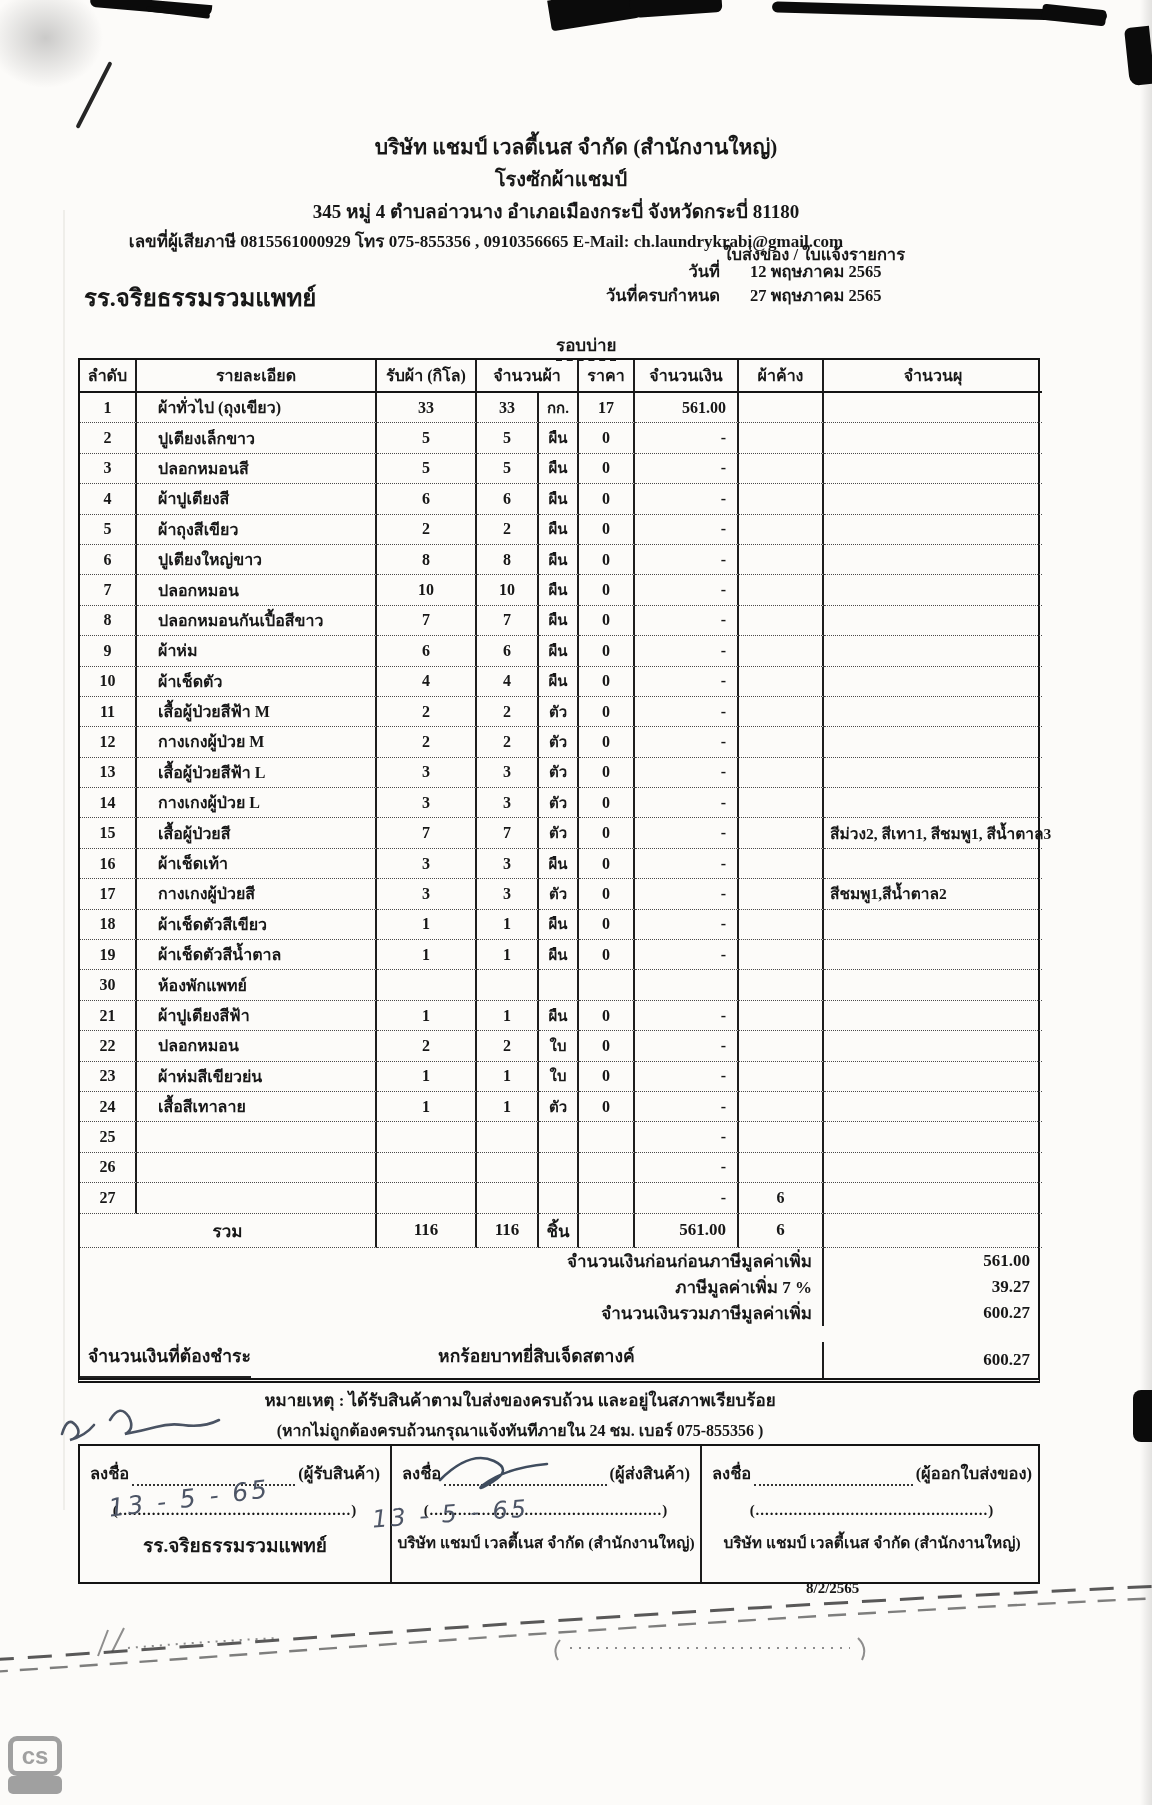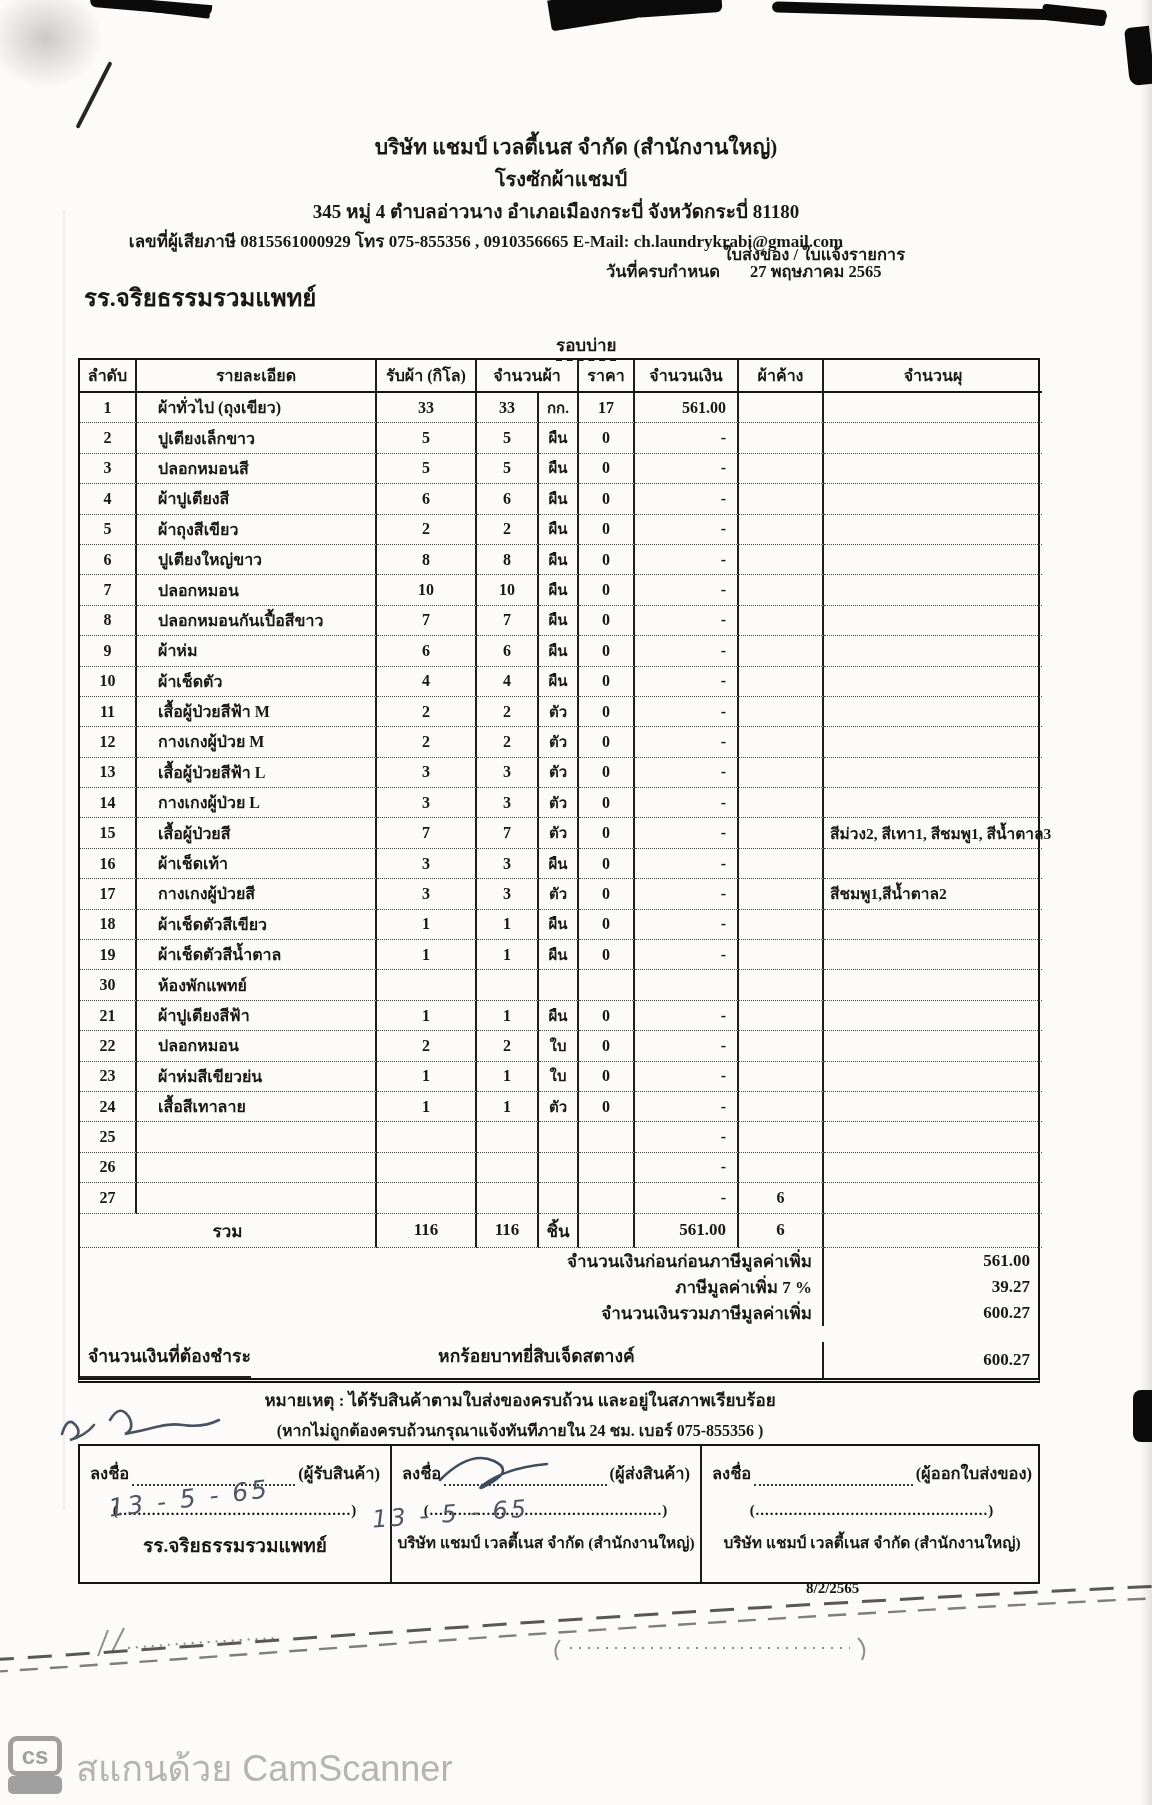--- a/index.html
+++ b/index.html
@@ -96,20 +96,24 @@
 
   <div class="hline" style="top:130px;font-size:21px;">บริษัท แชมป์ เวลตี้เนส จำกัด (สำนักงานใหญ่)</div>
   <div class="hline" style="top:163px;font-size:20px;transform:translateX(-15px);">โรงซักผ้าแชมป์</div>
   <div class="hline" style="top:196px;font-size:19px;transform:translateX(-20px);">345 หมู่ 4 ตำบลอ่าวนาง อำเภอเมืองกระบี่ จังหวัดกระบี่ 81180</div>
   <div class="hline" style="top:227px;font-size:17px;transform:translateX(-90px);">เลขที่ผู้เสียภาษี 0815561000929 โทร 075-855356 , 0910356665 E-Mail: ch.laundrykrabi@gmail.com</div>
 
   <div class="doc-type">ใบส่งของ / ใบแจ้งรายการ</div>
 
   <div class="fields">
     <div class="frow">
+      <span class="lbl">วันที่</span>
+      <span class="val">12 พฤษภาคม 2565</span>
+    </div>
+    <div class="frow">
       <span class="lbl">วันที่ครบกำหนด</span>
       <span class="val">27 พฤษภาคม 2565</span>
     </div>
   </div>
 
   <div class="customer">รร.จริยธรรมรวมแพทย์</div>
   <div class="round">รอบบ่าย</div>
 
   <div class="tblwrap">
     <div class="trow hdr">
@@ -506,15 +510,14 @@
     <path d="M-10,112 C300,92 650,62 1160,38" stroke="#3a3a3a" stroke-width="2.4" fill="none" stroke-dasharray="18 12" opacity="0.65"></path>
     <path d="M98,96 l10,-26 M112,92 l12,-24" stroke="#444" stroke-width="2" fill="none" opacity="0.6"></path>
     <path d="M128,88 q70,-6 150,-10" stroke="#444" stroke-width="2" fill="none" stroke-dasharray="2 6" opacity="0.6"></path>
     <path d="M560,80 q-8,10 -2,20 M858,78 q10,10 4,22" stroke="#444" stroke-width="2" fill="none" opacity="0.6"></path>
     <path d="M570,88 h280" stroke="#444" stroke-width="2" fill="none" stroke-dasharray="2 7" opacity="0.6"></path>
   </svg>
   <div class="bleed-date">8/2/2565</div>
 
   <div class="cs-badge">cs</div>
   <div class="cs-bar"></div>
-  <div class="cs-caption">สแกนด้วย CamScanner</div>
 
 </div>
 
 </body></html>

